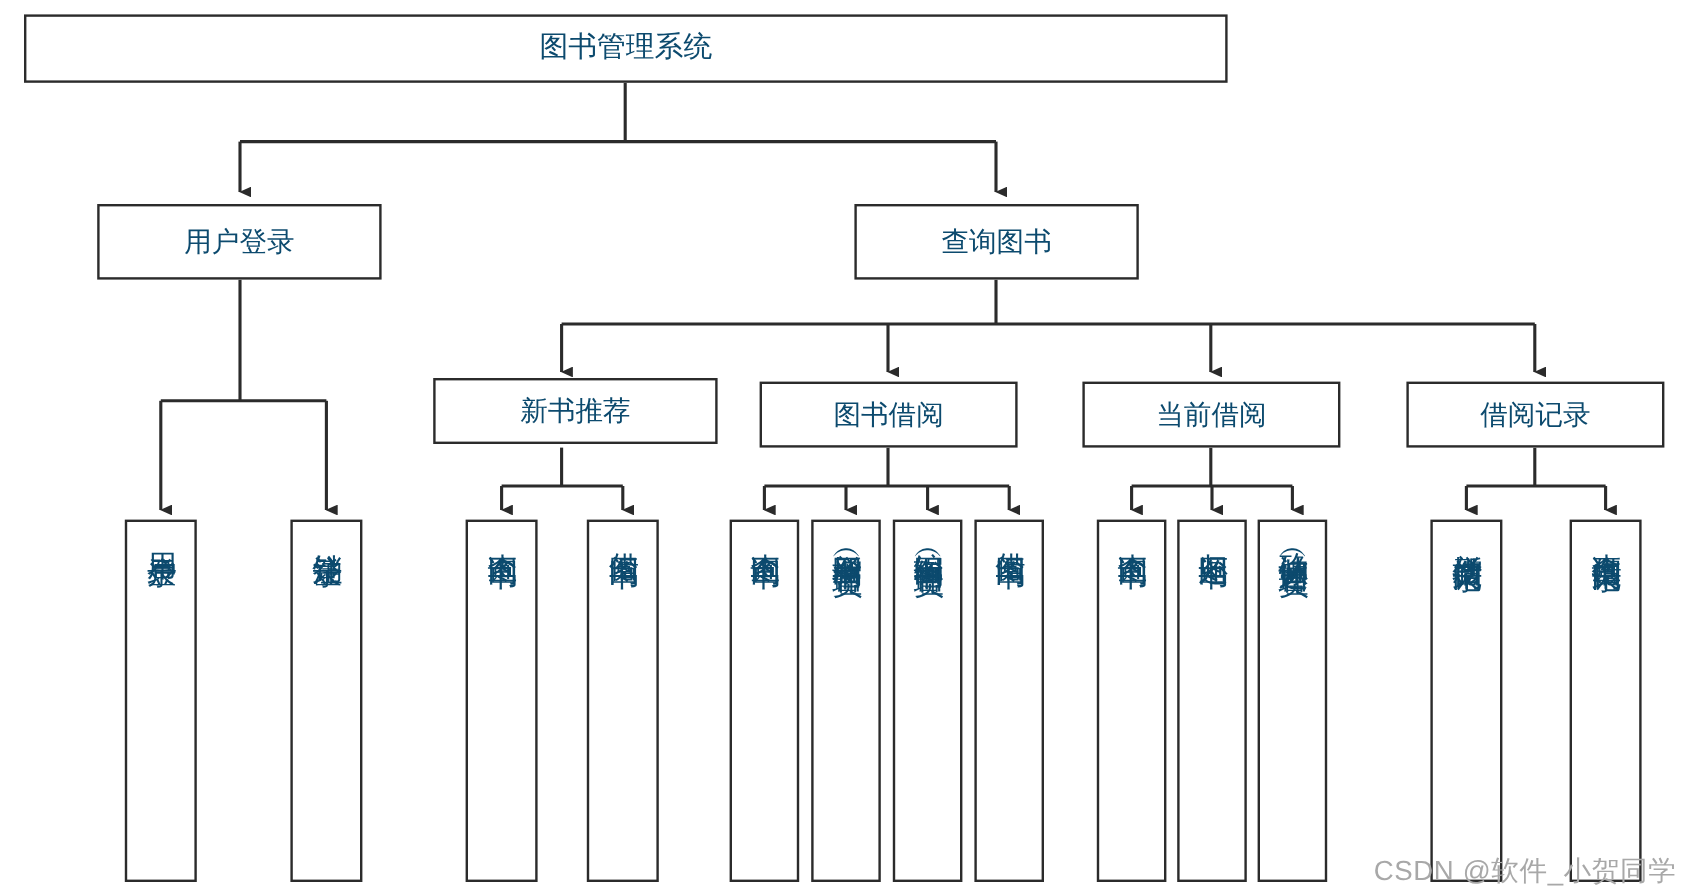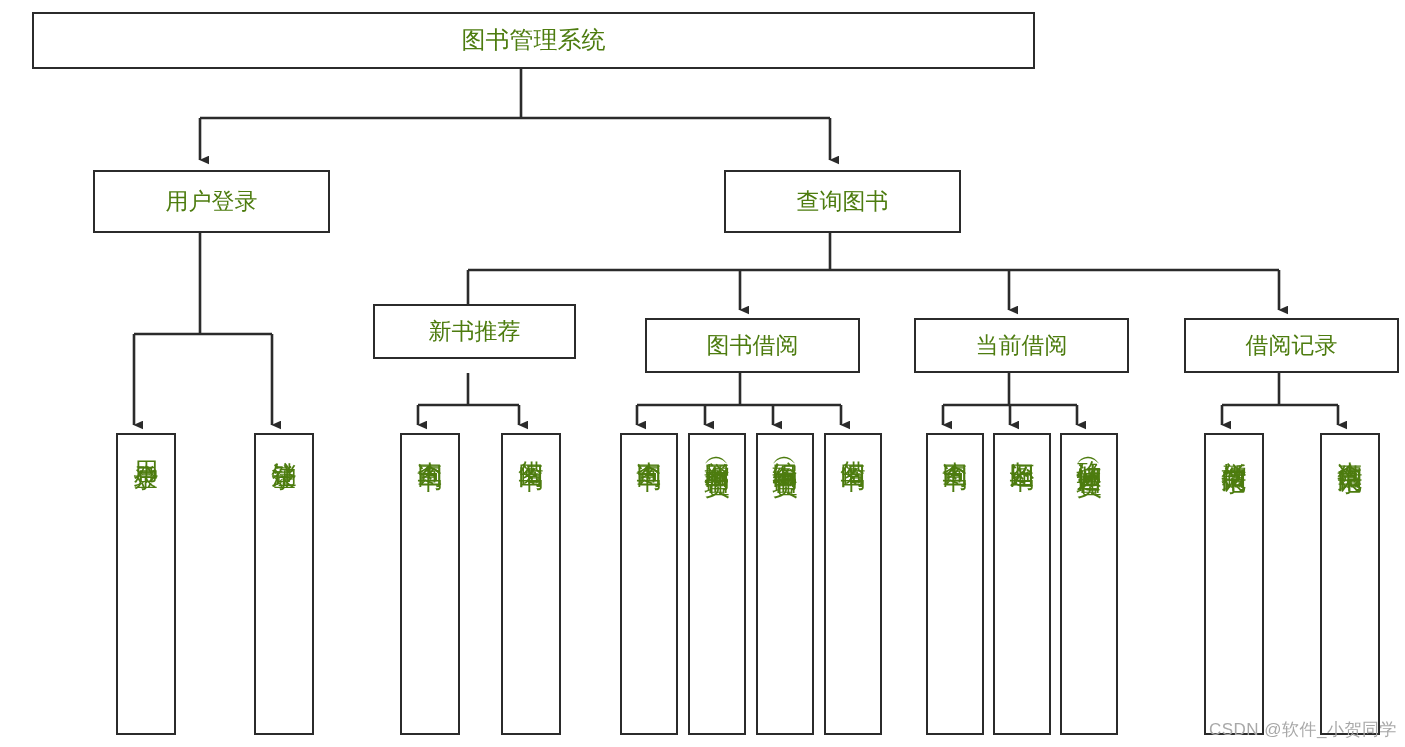--- a/index.html
+++ b/index.html
@@ -24,22 +24,21 @@
     pointer-events: none;
   }
   .node {
     position: absolute;
     box-sizing: border-box;
     background: #ffffff;
     border: 2px solid #2b2b2b;
     display: flex;
     align-items: center;
     justify-content: center;
-    color: #4d7c0f;
-    margin-left: 12px;
+    color: #0c4a6e;
   }
   .node .label {
     display: block;
     text-align: center;
     line-height: 1.18;
     white-space: nowrap;
   }
   .node.horiz .label {
     font-size: 23px;
   }
@@ -55,21 +54,21 @@
     letter-spacing: 2px;
     line-height: 1;
   }
   .node.root .label {
     font-size: 24px;
   }
   #watermark {
     position: absolute;
     right: 8px;
     bottom: 6px;
-    font-size: 17px;
+    font-size: 23px;
     color: #a8a8a8;
     letter-spacing: 0.5px;
     white-space: nowrap;
   }
 </style>
 </head>
 <body>
 
 <div id="canvas">
 
@@ -127,21 +126,21 @@
     <span class="label">图书管理系统</span>
   </div>
 
   <div class="node horiz" style="left:81px; top:170px; width:237px; height:63px;">
     <span class="label">用户登录</span>
   </div>
   <div class="node horiz" style="left:712px; top:170px; width:237px; height:63px;">
     <span class="label">查询图书</span>
   </div>
 
-  <div class="node horiz" style="left:361px; top:304px; width:203px; height:55px;">
+  <div class="node horiz" style="left:361px; top:315px; width:237px; height:55px;">
     <span class="label">新书推荐</span>
   </div>
   <div class="node horiz" style="left:902px; top:318px; width:215px; height:55px;">
     <span class="label">当前借阅</span>
   </div>
   <div class="node horiz" style="left:633px; top:318px; width:215px; height:55px;">
     <span class="label">图书借阅</span>
   </div>
   <div class="node horiz" style="left:1172px; top:318px; width:215px; height:55px;">
     <span class="label">借阅记录</span>

